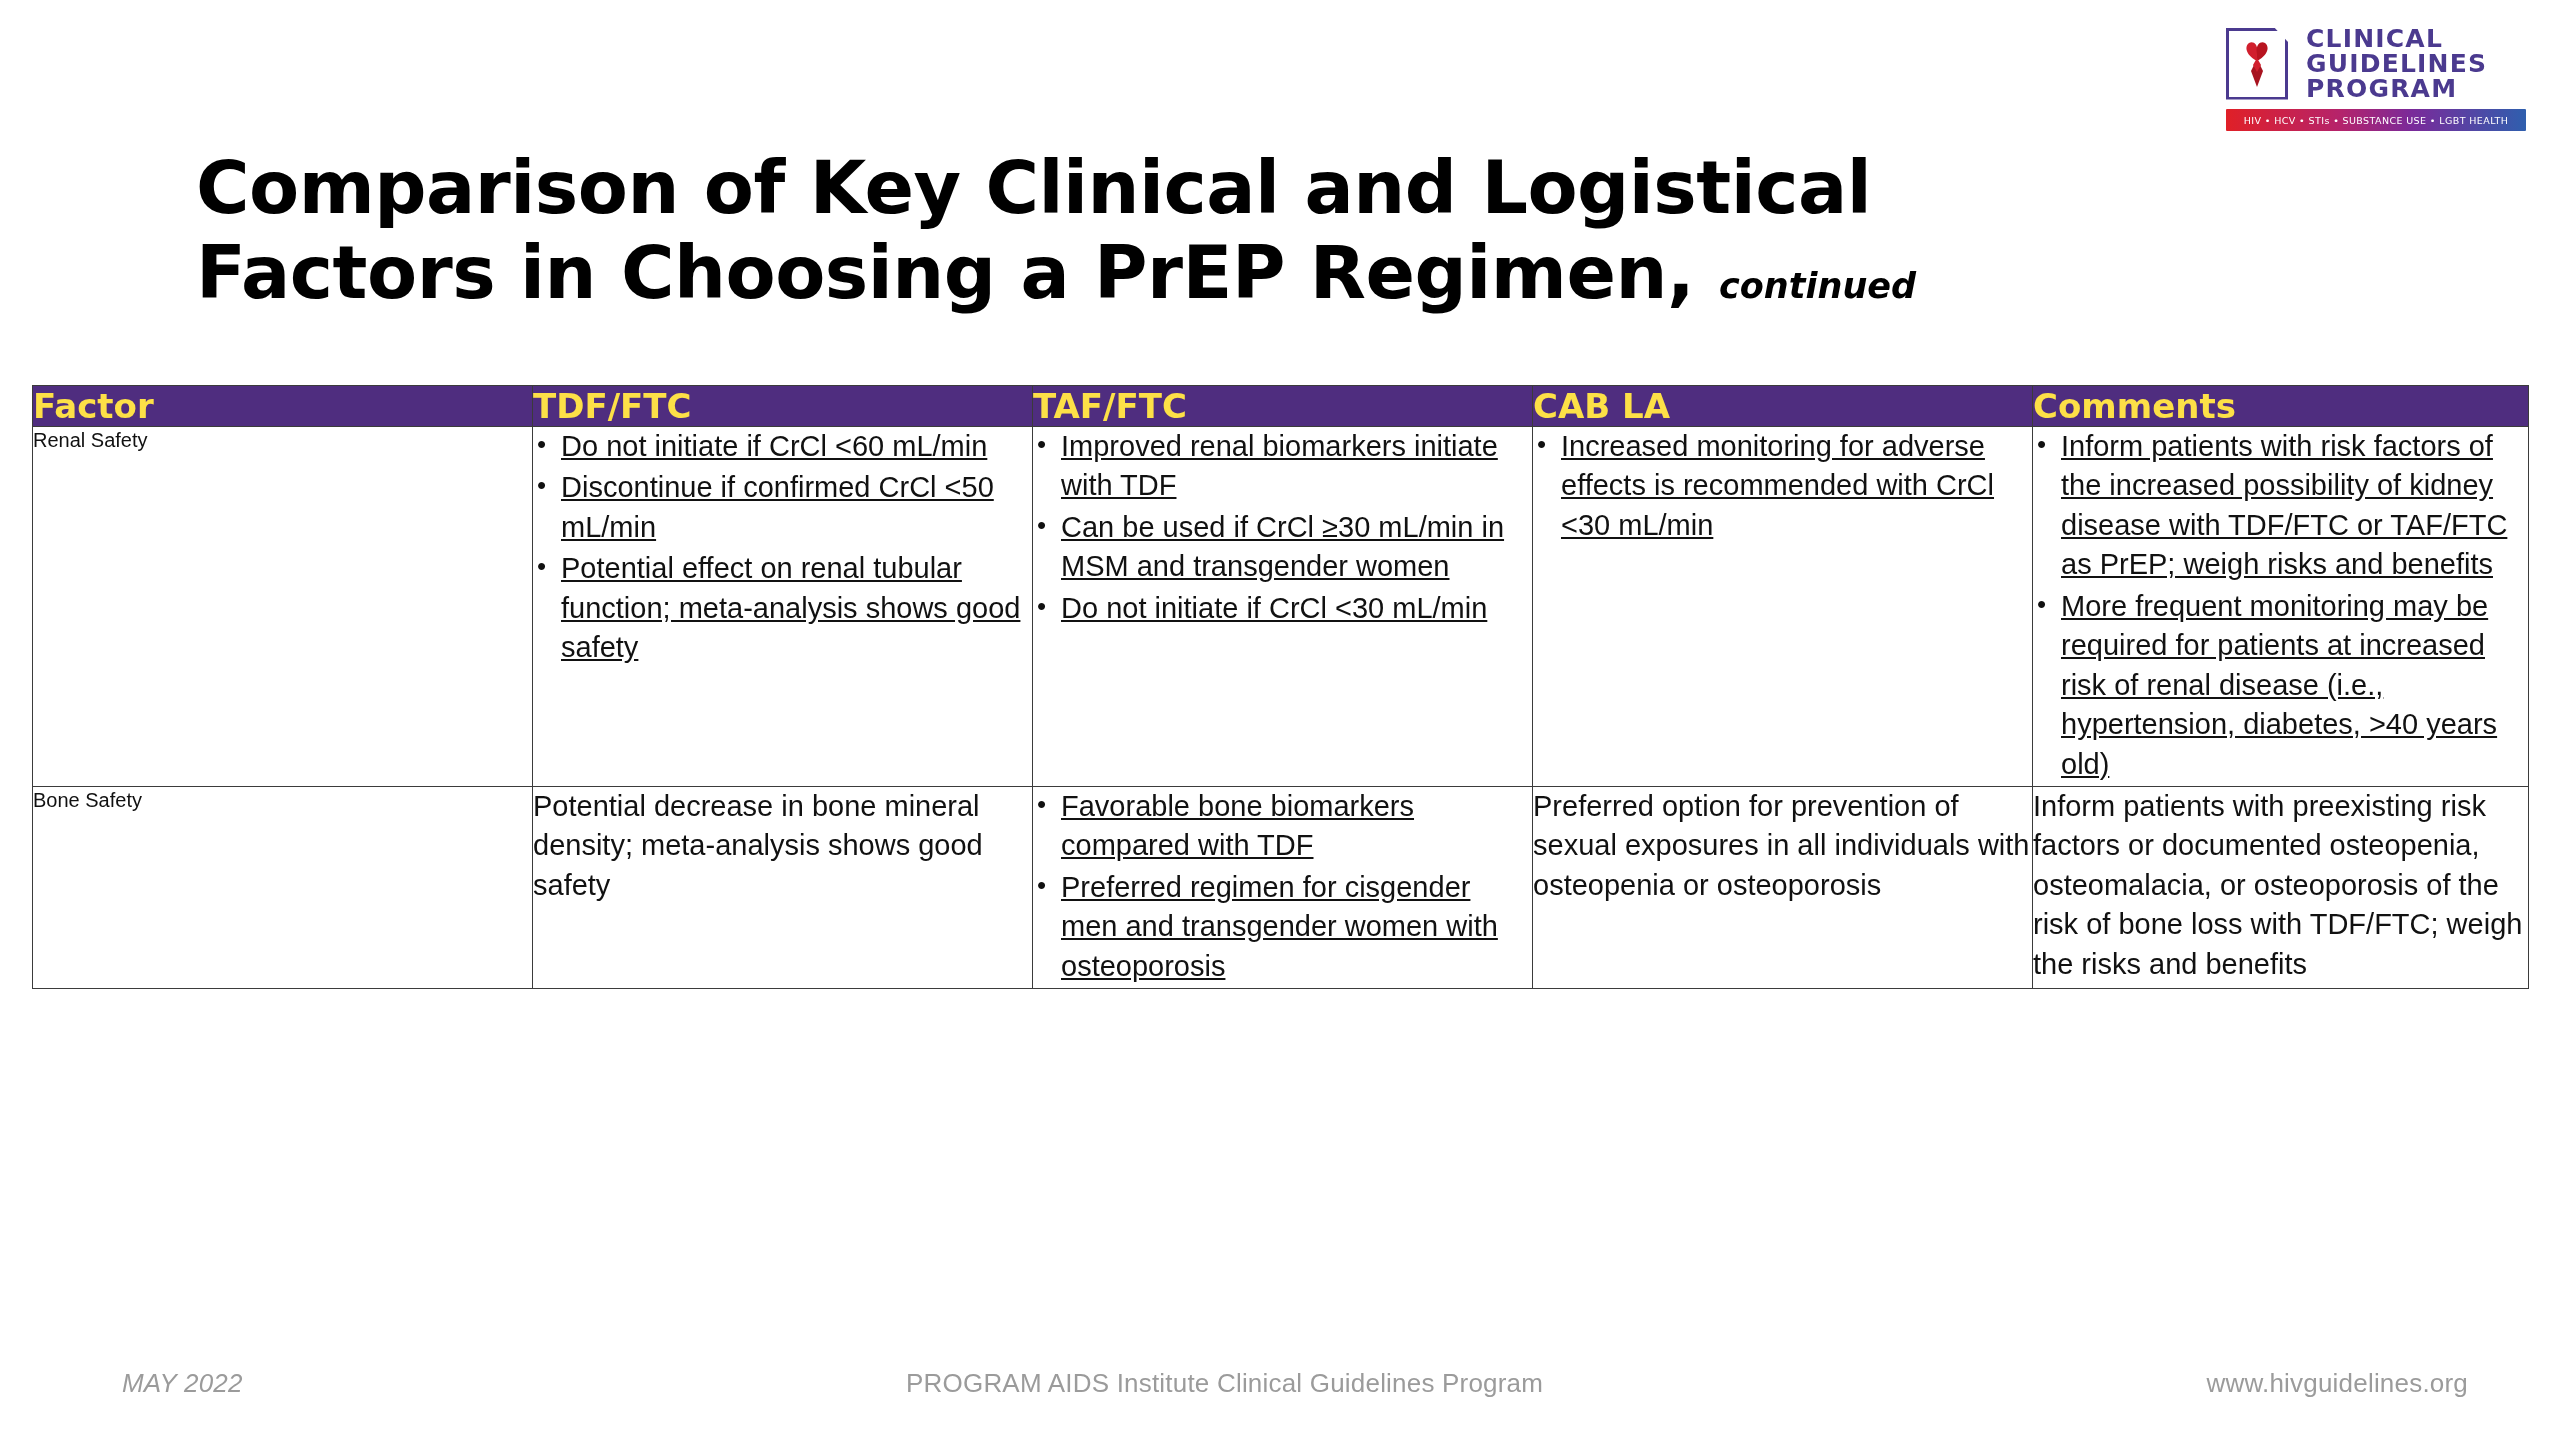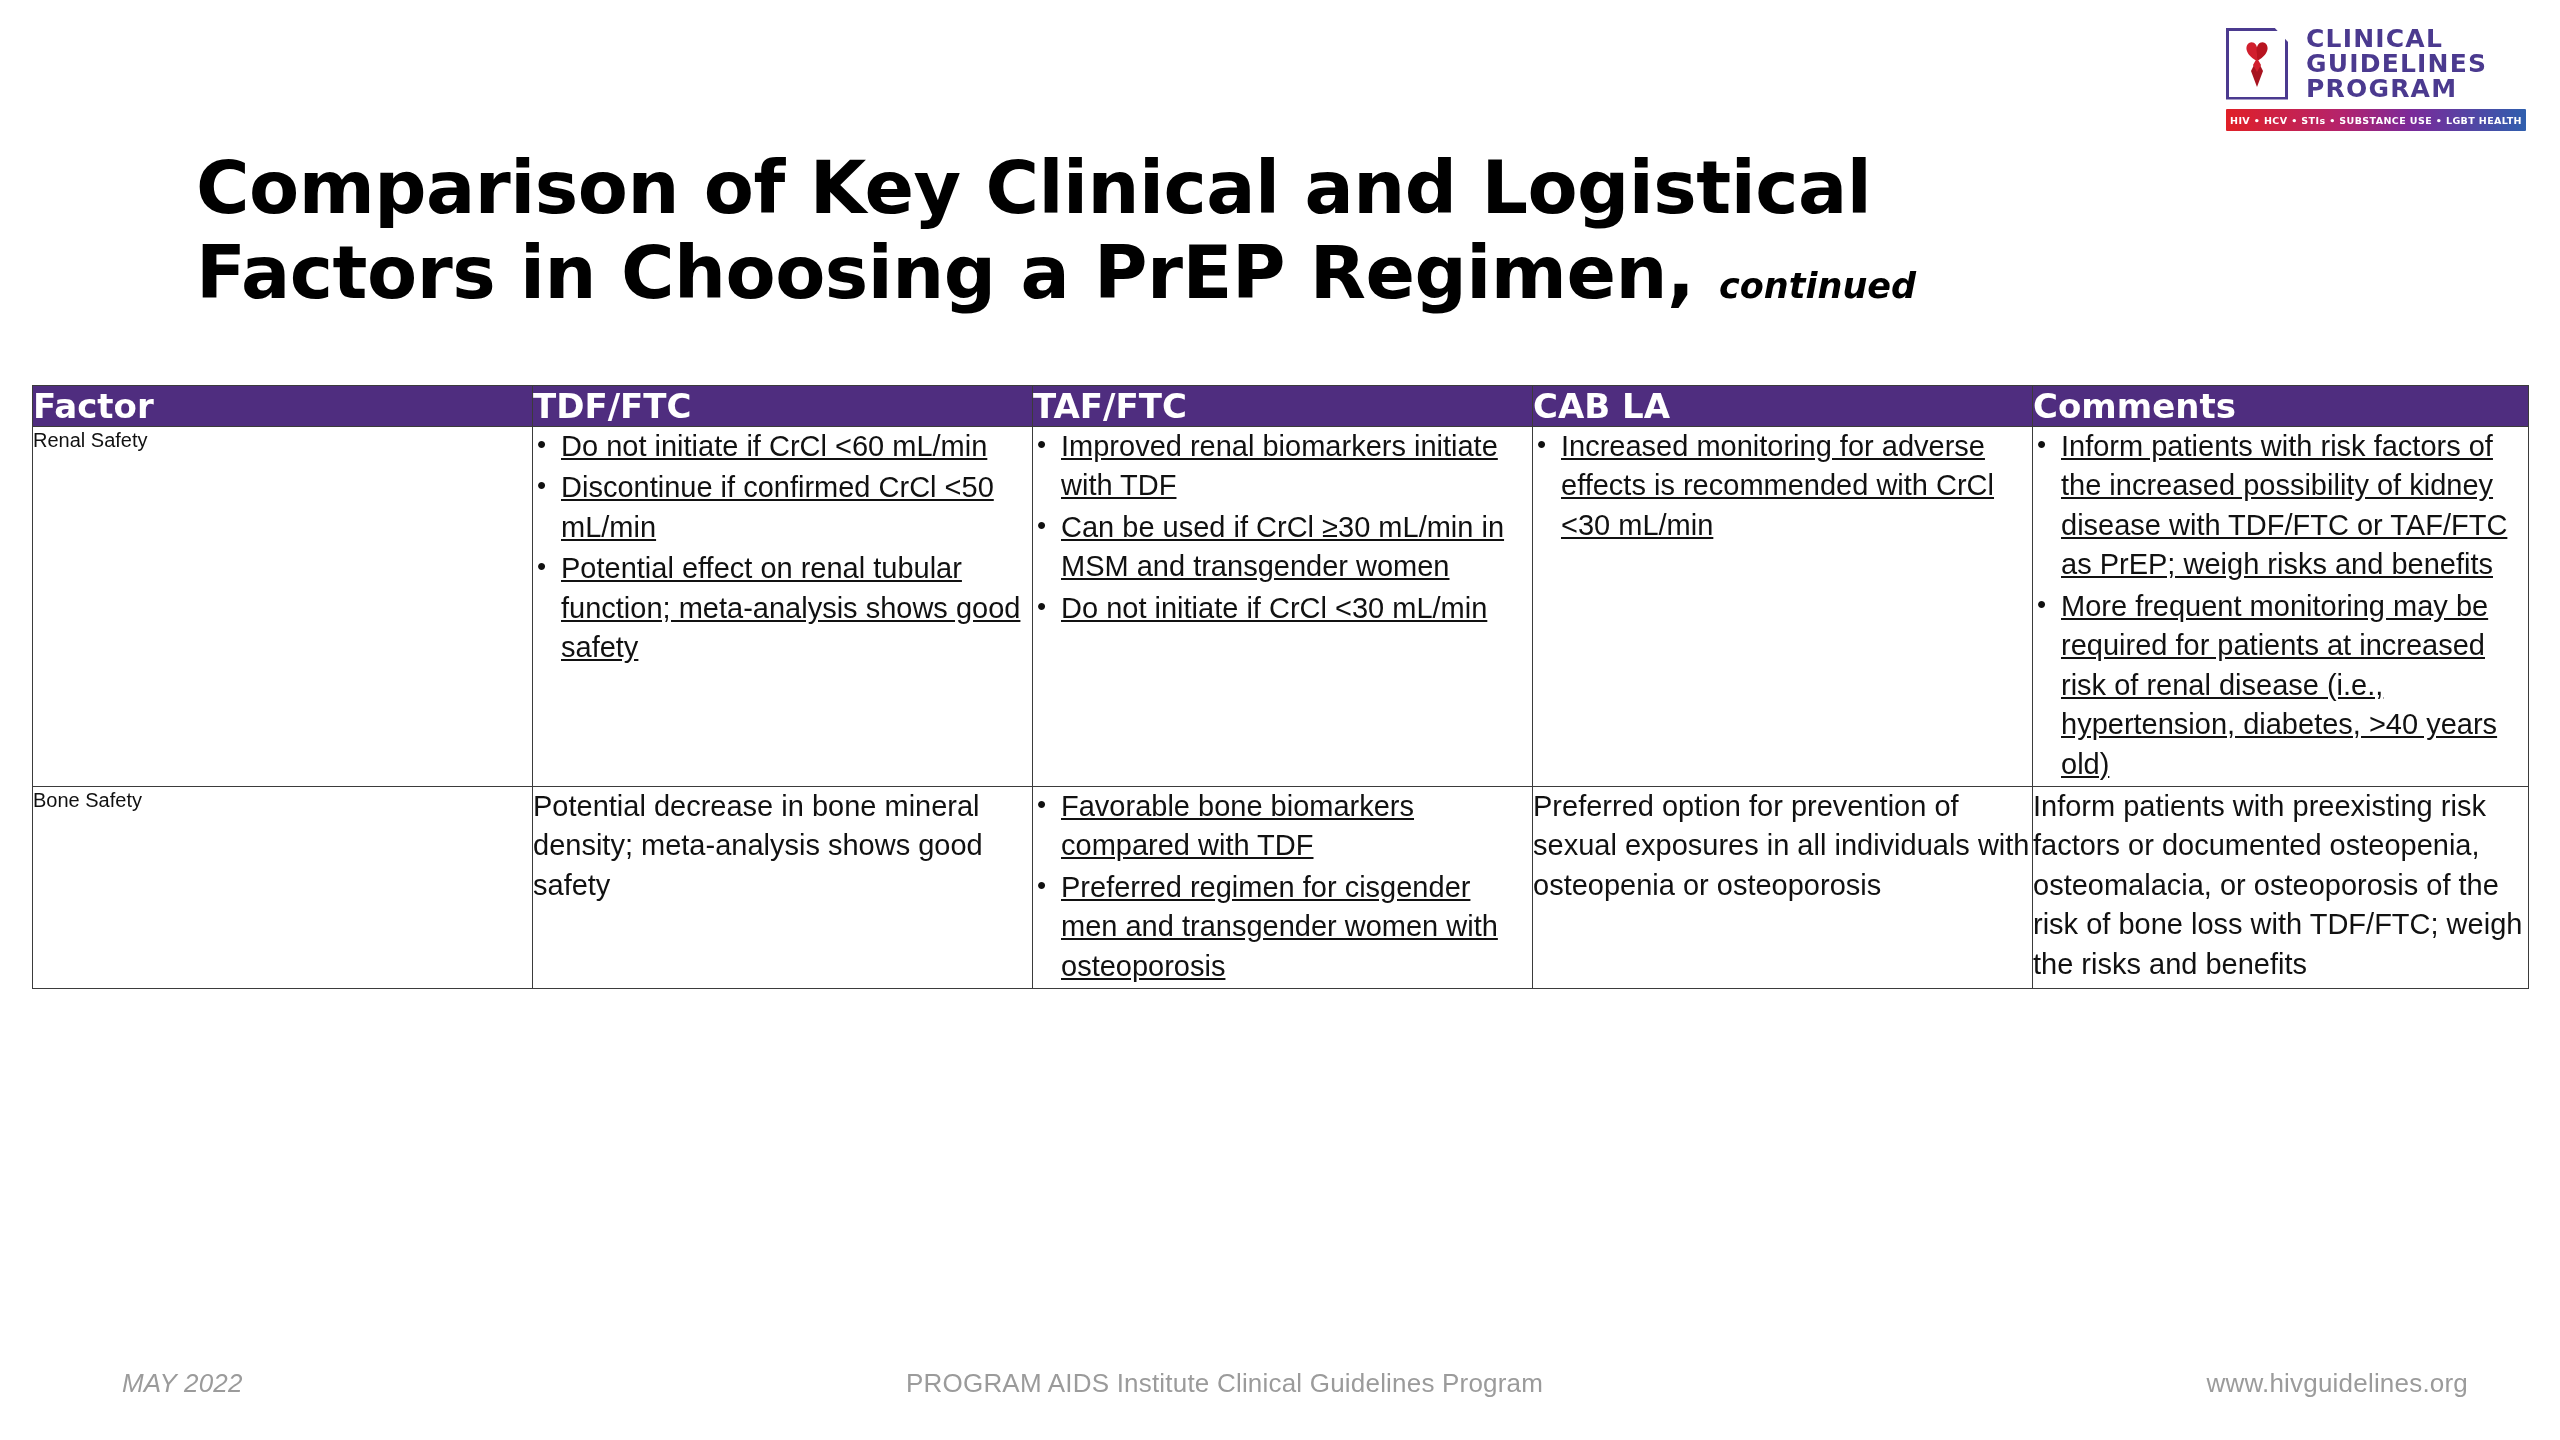--- a/index.html
+++ b/index.html
@@ -64,21 +64,21 @@
     height: 22px;
     border-radius: 1px;
     background: linear-gradient(90deg, #e02027 0%, #b5236b 38%, #7a2a9a 62%, #2f5fae 100%);
     display: flex;
     align-items: center;
     justify-content: center;
     overflow: hidden;
   }
   .logo-bar span {
     font-family: "DejaVu Sans", sans-serif;
-    font-weight: bold;
+    font-weight: normal;
     font-size: 9.5px;
     letter-spacing: 0.4px;
     color: #ffffff;
     white-space: nowrap;
   }
 
   
   .title {
     position: absolute;
     left: 196px;
@@ -110,21 +110,21 @@
     table-layout: fixed;
     width: 100%;
   }
   table.grid th, table.grid td {
     border: 1.5px solid #3b3b3b;
     vertical-align: top;
     padding: 0;
   }
   thead th {
     background: #4f2d7f;
-    color: #ffffff;
+    color: #fde047;
     text-align: left;
     font-family: "DejaVu Sans", sans-serif;
     font-weight: bold;
     font-size: 34px;
     padding: 14px 16px 18px 18px;
     border-color: #2a1746;
   }
   tbody td {
     font-size: 29px;
     line-height: 1.36;

